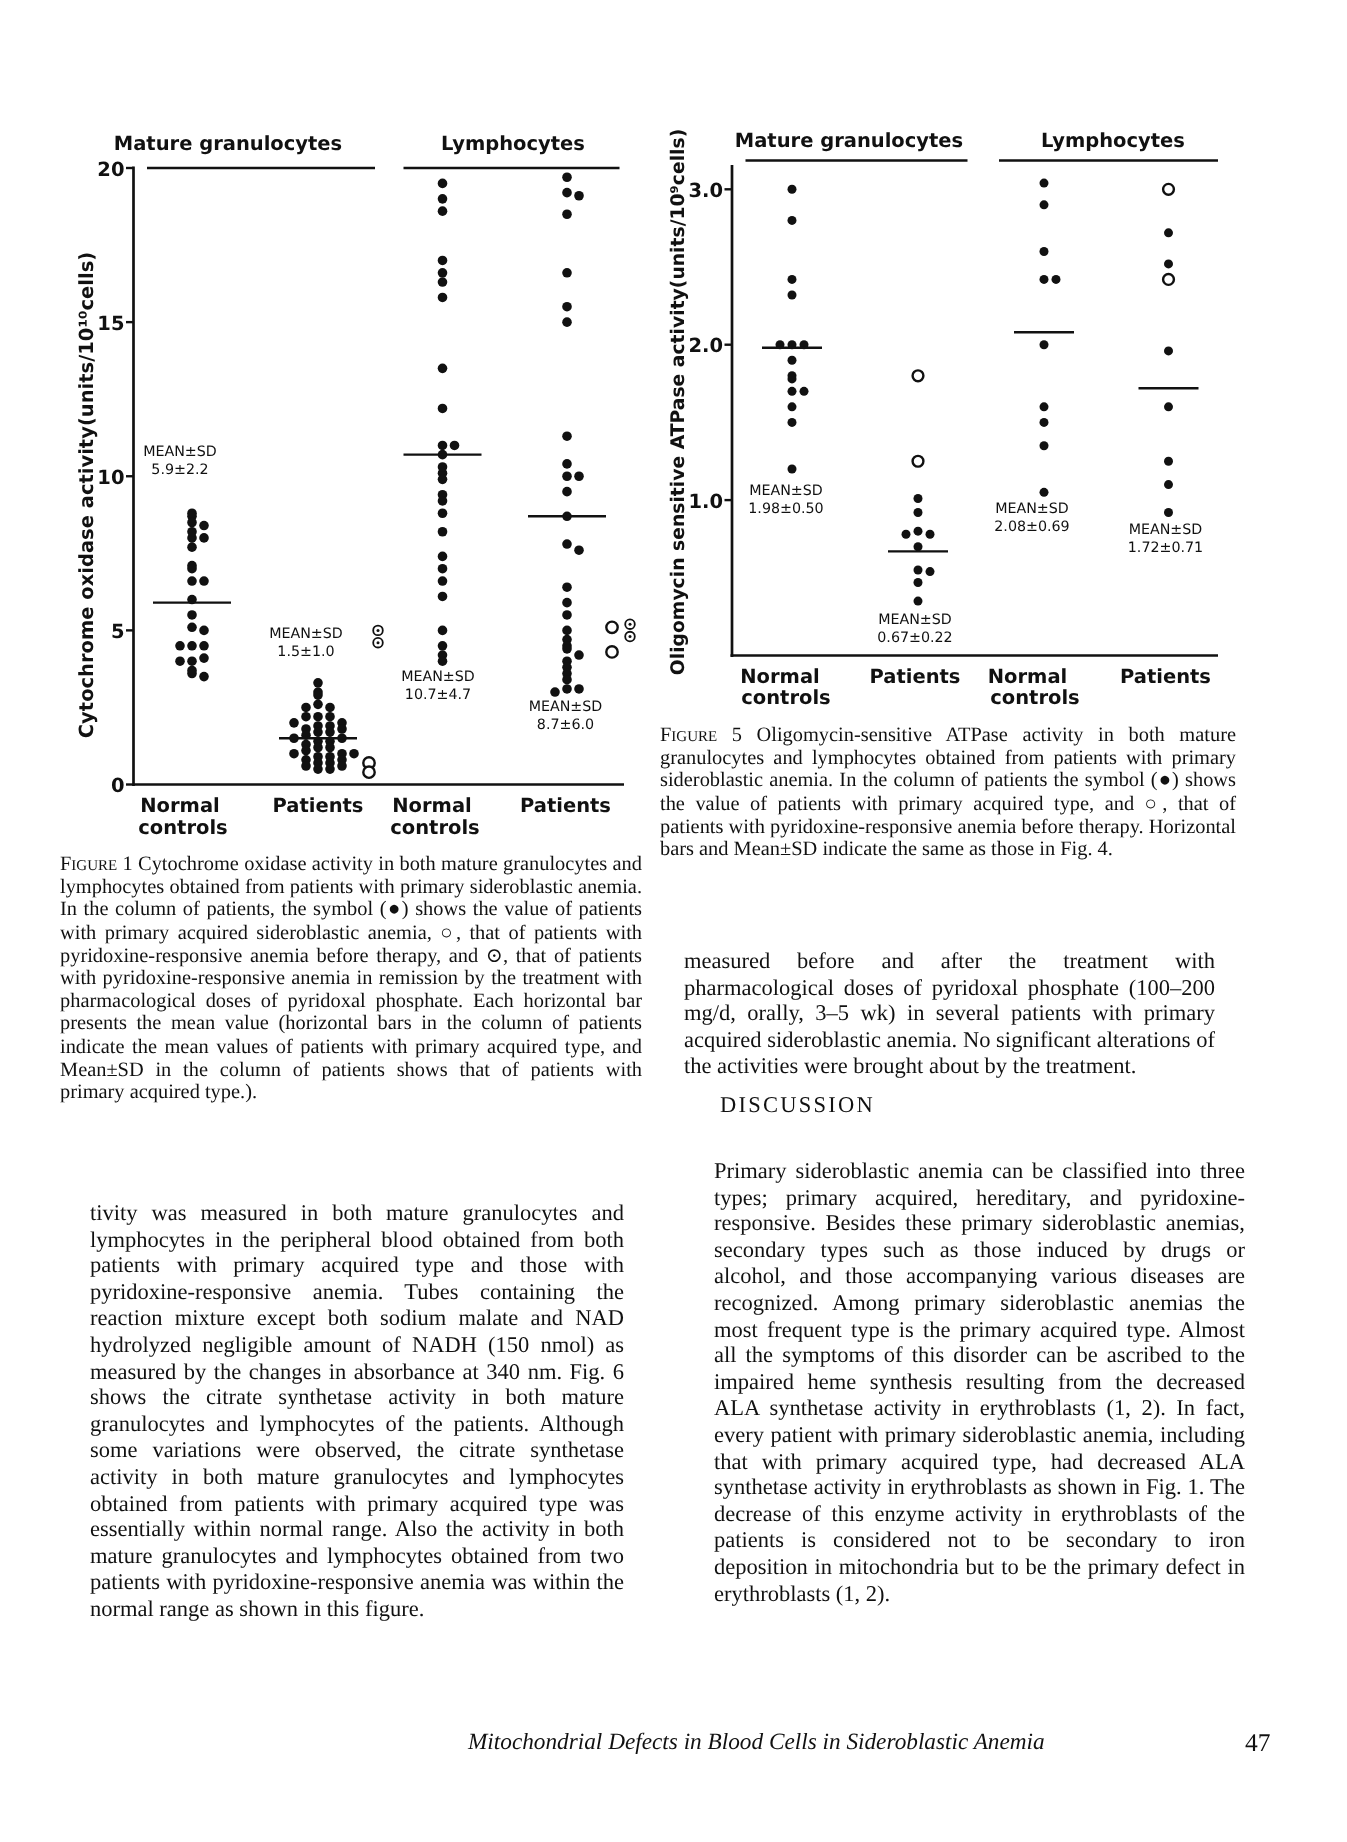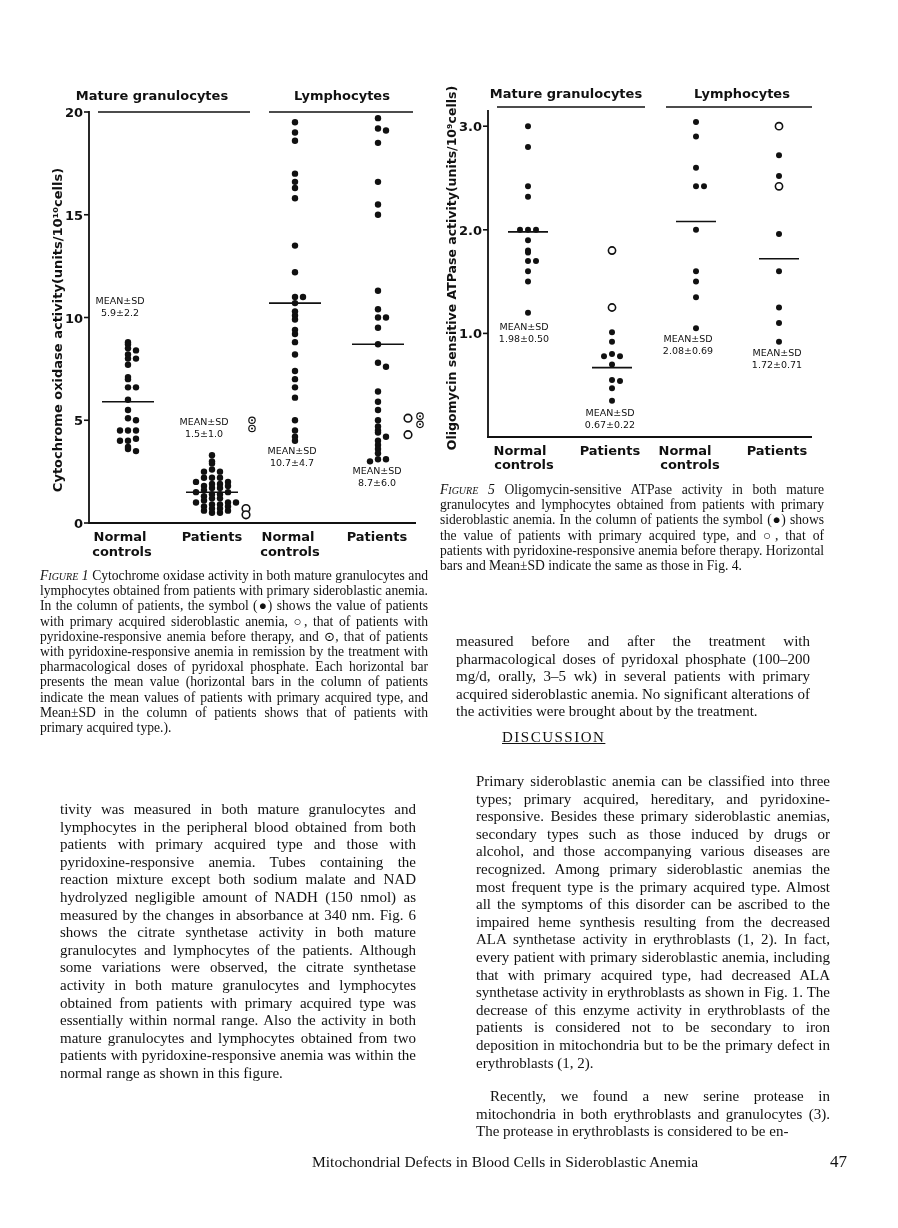--- a/index.html
+++ b/index.html
@@ -2,26 +2,26 @@
 <html><head>
 <meta charset="utf-8">
 <style>
   html, body { margin:0; padding:0; background:#fff; }
   body { width:898px; height:1228px; position:relative; overflow:hidden; color:#111;
          font-family:"Liberation Serif","DejaVu Serif",serif; }
   .fig { position:absolute; }
   .fig svg { display:block; overflow:visible; }
   .fig svg text { font-family:"DejaVu Sans","Liberation Sans",sans-serif; fill:#111; }
   .cap { position:absolute; font-size:13.6px; line-height:15.2px; text-align:justify; }
-  .cap .fl { font-variant:small-caps;font-style:italic; }
+  .cap .fl { font-variant:small-caps; }
   .col { position:absolute; font-size:15px; line-height:17.6px; text-align:justify; }
   .col p { margin:16px; }
   .col p.ind { text-indent:14px; }
   .heading { position:absolute; font-size:15px; letter-spacing:1.5px; }
-  .footer { position:absolute; top:1153px; left:312px; font-size:15.5px; }
+  .footer { position:absolute; top:1153px; left:312px; font-size:15.5px; font-style:italic; }
   .pnum { position:absolute; top:1152px; left:830px; font-size:17px;text-align:center; }
 </style>
 </head>
 <body>
 
 <div class="fig" style="left:40px;top:80px;">
   <svg id="fig4" width="390" height="485">
     <text x="112" y="20" text-anchor="middle" font-size="13" font-weight="bold">Mature granulocytes</text>
     <text x="302" y="20" text-anchor="middle" font-size="13" font-weight="bold">Lymphocytes</text>
     <line x1="58" y1="32" x2="210" y2="32" stroke="#111" stroke-width="1.6"></line>
@@ -293,20 +293,19 @@
   <span>Oligomycin-sensitive ATPase activity in both mature granulocytes and lymphocytes obtained from patients with primary sideroblastic anemia. In the column of patients the symbol (●) shows the value of patients with primary acquired type, and ○, that of patients with pyridoxine-responsive anemia before therapy. Horizontal bars and Mean±SD indicate the same as those in Fig. 4.</span>
 </div>
 
 <div class="col" style="left:44px;top:785px;width:388px;">
   <p>tivity was measured in both mature granulocytes and lymphocytes in the peripheral blood obtained from both patients with primary acquired type and those with pyridoxine-responsive anemia. Tubes containing the reaction mixture except both sodium malate and NAD hydrolyzed negligible amount of NADH (150 nmol) as measured by the changes in absorbance at 340 nm. Fig. 6 shows the citrate synthetase activity in both mature granulocytes and lymphocytes of the patients. Although some variations were observed, the citrate synthetase activity in both mature granulocytes and lymphocytes obtained from patients with primary acquired type was essentially within normal range. Also the activity in both mature granulocytes and lymphocytes obtained from two patients with pyridoxine-responsive anemia was within the normal range as shown in this figure.</p>
 </div>
 
 <div class="col" style="left:440px;top:617px;width:386px;">
   <p>measured before and after the treatment with pharmacological doses of pyridoxal phosphate (100–200 mg/d, orally, 3–5 wk) in several patients with primary acquired sideroblastic anemia. No significant alterations of the activities were brought about by the treatment.</p>
 </div>
-<div class="heading" style="left:502px;top:729px;text-decoration:underline;">DISCUSSION</div>
+<div class="heading" style="left:480px;top:729px;">DISCUSSION</div>
 <div class="col" style="left:460px;top:757px;width:386px;">
   <p>Primary sideroblastic anemia can be classified into three types; primary acquired, hereditary, and pyridoxine-responsive. Besides these primary sideroblastic anemias, secondary types such as those induced by drugs or alcohol, and those accompanying various diseases are recognized. Among primary sideroblastic anemias the most frequent type is the primary acquired type. Almost all the symptoms of this disorder can be ascribed to the impaired heme synthesis resulting from the decreased ALA synthetase activity in erythroblasts (1, 2). In fact, every patient with primary sideroblastic anemia, including that with primary acquired type, had decreased ALA synthetase activity in erythroblasts as shown in Fig. 1. The decrease of this enzyme activity in erythroblasts of the patients is considered not to be secondary to iron deposition in mitochondria but to be the primary defect in erythroblasts (1, 2).</p>
-  <p class="ind">Recently, we found a new serine protease in mitochondria in both erythroblasts and granulocytes (3). The protease in erythroblasts is considered to be en-</p>
 </div>
 
 <div class="footer">Mitochondrial Defects in Blood Cells in Sideroblastic Anemia</div>
 <div class="pnum">47</div>
 
 </body></html>

